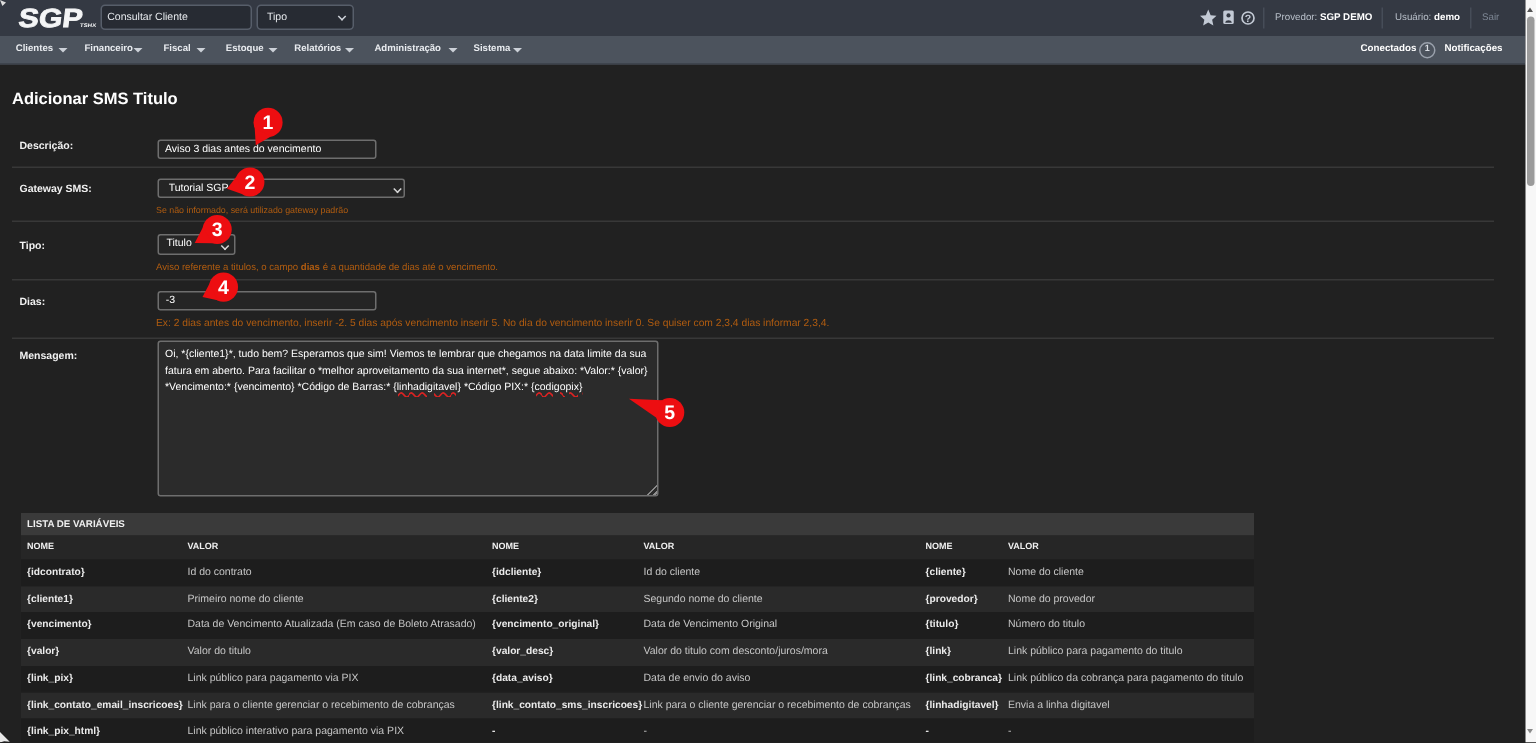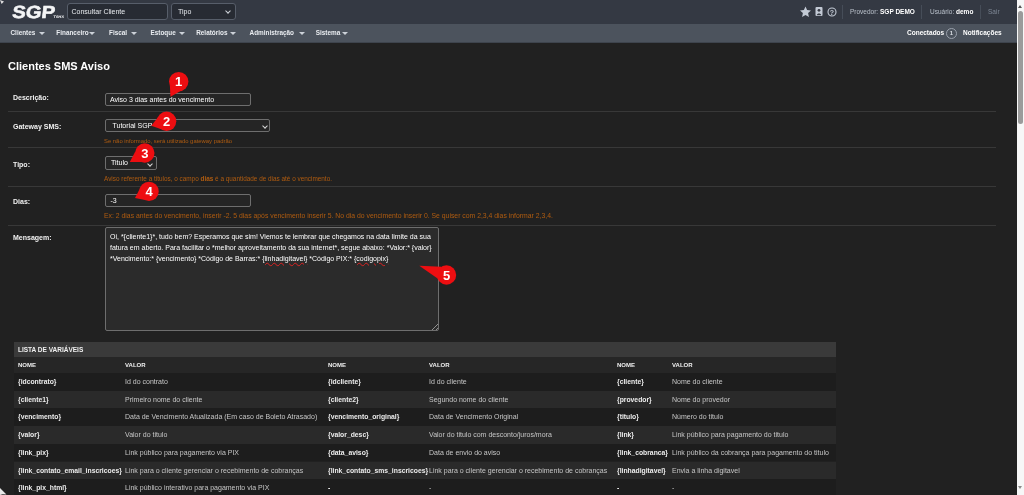--- a/index.html
+++ b/index.html
@@ -97,21 +97,21 @@
     <div class="caret" style="left:229.5px;"></div>
   <div class="mi" style="left:249.6px;">Administração</div>
     <div class="caret" style="left:299px;"></div>
   <div class="mi" style="left:315.7px;">Sistema</div>
     <div class="caret" style="left:342px;"></div>
   <div class="mi" style="left:907px; font-size:6.5px; color:#fff;">Conectados</div>
   <div id="badge">1</div>
   <div class="mi" style="left:963px; font-size:6.5px; color:#fff;">Notificações</div>
 </div>
 
-<h1>Clientes SMS Aviso</h1>
+<h1>Adicionar SMS Titulo</h1>
 
 <div class="lbl" style="top:94px;">Descrição:</div>
 <div class="ctl" style="left:104.5px; top:93px; width:146.5px; height:13px; line-height:11px; padding-left:4.5px;">Aviso 3 dias antes do vencimento</div>
 
 <div class="sep" style="top:111.4px;"></div>
 
 <div class="lbl" style="top:122.5px;">Gateway SMS:</div>
 <div class="ctl" style="left:104.5px; top:118.5px; width:165px; height:13.5px; line-height:12px; padding-left:7px;">Tutorial SGP</div>
 <div class="selcaret" style="left:262.5px; top:123.5px;"></div>
 <div class="help" style="top:137.5px; font-size:5.9px;">Se não informado, será utilizado gateway padrão</div>

